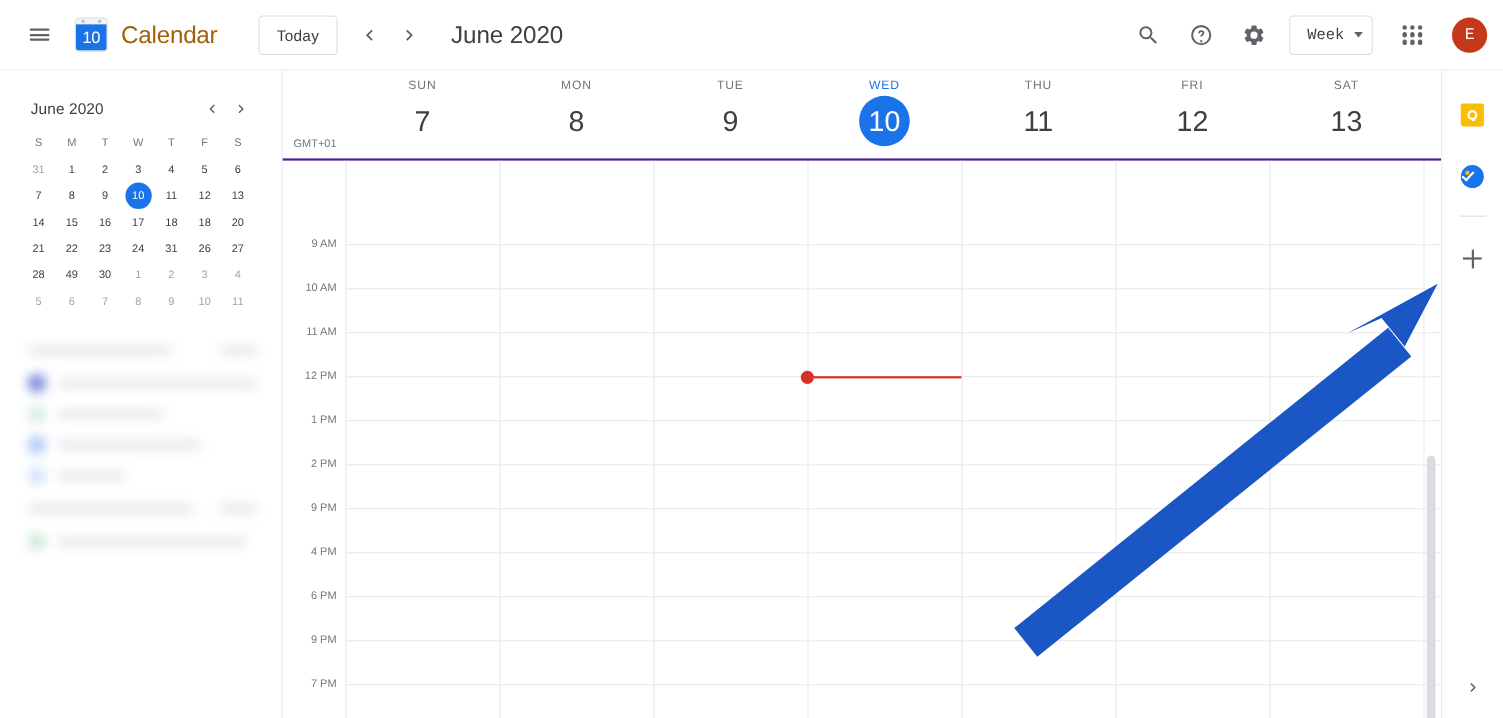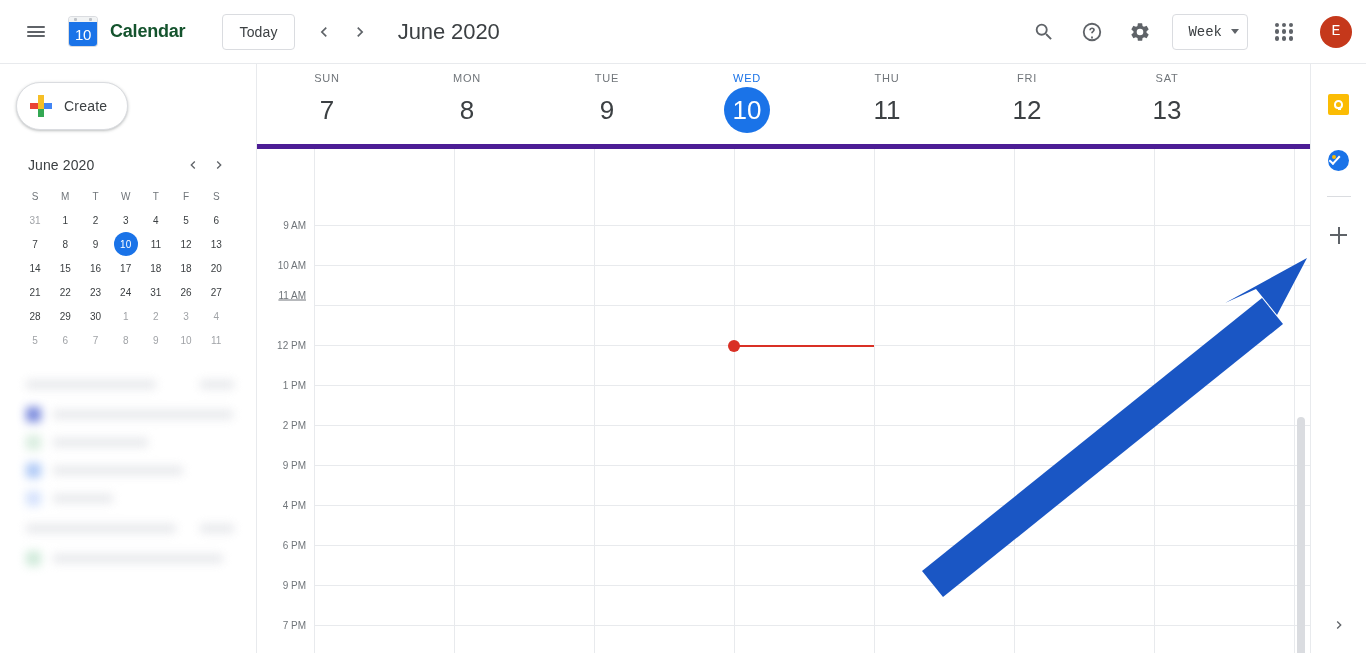--- a/index.html
+++ b/index.html
@@ -44,22 +44,22 @@
     background: #bdc1c6; border-radius: 1px;
   }
   .cal-logo-top::before { left: 5px; }
   .cal-logo-top::after { right: 5px; }
   .cal-logo-body {
     height: 24px; background: #1a73e8; color: #fff;
     display: flex; align-items: center; justify-content: center;
     font-size: 15px; font-weight: 500; letter-spacing: -0.4px;
   }
   .app-title {
-    font-size: 18px; color: #14532d; margin-left: 8px;
-    letter-spacing: -0.2px; font-weight: 700;
+    font-size: 22px; color: #a16207; margin-left: 8px;
+    letter-spacing: -0.2px; font-weight: 400;
   }
   .today-btn {
     margin-left: 37px; height: 36px; padding: 0 16px;
     border: 1px solid #dadce0; border-radius: 4px; background: #fff;
     font-size: 14px; color: #3c4043; cursor: pointer;
     font-family: "Liberation Sans", sans-serif; letter-spacing: .2px;
   }
   .nav-arrows { display: flex; margin-left: 11px; }
   .nav-arrow {
     width: 36px; height: 36px; border-radius: 50%;
@@ -203,21 +203,21 @@
   .dow-label.is-today { color: #1a73e8; font-weight: 500; }
   .dnum {
     margin-top: 3px; width: 46px; height: 46px; border-radius: 50%;
     display: flex; align-items: center; justify-content: center;
     font-size: 26px; color: #3c4043; font-weight: 400;
   }
   .dnum.is-today { background: #1a73e8; color: #fff; }
 
   .grid-scroll {
     position: absolute; top: 80px; left: 0; width: 1054px; height: 509px;
-    overflow: hidden; border-top: 5px solid #4c1d95;
+    overflow: hidden; border-top: 2px solid #4c1d95;
   }
   .grid-inner { position: relative; width: 1054px; height: 509px; }
   .time-gutter {
     position: absolute; left: 0; top: 0; width: 57px; height: 509px;
   }
   .time-txt {
     position: absolute; right: 8px; font-size: 10px; color: #70757a;
     transform: translateY(-50%); white-space: nowrap;
   }
   .hour-line {
@@ -366,30 +366,20 @@
             <i></i>
             <i></i>
         </div>
       </div>
 
       <div class="avatar">E</div>
     </div>
   </div>
 
   <div class="sidebar">
-    <div class="create-btn">
-      <span class="gplus">
-        <i class="h1"></i>
-          <i class="h2"></i>
-          <i class="v1"></i>
-          <i class="v2"></i>
-          <i class="ctr"></i>
-      </span>
-      <span class="create-label">Create</span>
-    </div>
 
     <div class="mini-cal">
       <div class="mini-head">
         <div class="mini-title">June 2020</div>
         <div class="mini-nav">
           <div class="mini-arrow">
             <svg width="16" height="16" viewBox="0 0 24 24">
               <path d="M15.4 7.4 14 6l-6 6 6 6 1.4-1.4-4.6-4.6z" fill="#5f6368"></path>
             </svg>
           </div>
@@ -489,21 +479,21 @@
           <div class="mini-day">
             <span>26</span>
           </div>
           <div class="mini-day">
             <span>27</span>
           </div>
           <div class="mini-day">
             <span>28</span>
           </div>
           <div class="mini-day">
-            <span>29</span>
+            <span>49</span>
           </div>
           <div class="mini-day">
             <span>30</span>
           </div>
           <div class="mini-day muted">
             <span>1</span>
           </div>
           <div class="mini-day muted">
             <span>2</span>
           </div>
@@ -565,20 +555,23 @@
         </div>
         <div class="blur-row">
           <div class="blur-chip" style="background: rgb(191, 227, 205);"></div>
           <div class="blur-bar" style="width: 170px;"></div>
         </div>
       </div>
   </div>
 
   <div class="grid-area">
     <div class="daybar" id="daybar">
+        <div class="gmt-cell">
+          <div class="gmt-label">GMT+01</div>
+        </div>
         <div class="day-col-head">
           <div class="dow-label">SUN</div>
           <div class="dnum">7</div>
         </div>
         <div class="day-col-head">
           <div class="dow-label">MON</div>
           <div class="dnum">8</div>
         </div>
         <div class="day-col-head">
           <div class="dow-label">TUE</div>
@@ -599,21 +592,21 @@
         <div class="day-col-head">
           <div class="dow-label">SAT</div>
           <div class="dnum">13</div>
         </div>
       </div>
     <div class="grid-scroll">
       <div class="grid-inner" id="grid-inner">
           <div class="time-gutter">
             <div class="time-txt" style="top: 76px;">9 AM</div>
             <div class="time-txt" style="top: 116px;">10 AM</div>
-            <div class="time-txt" style="top: 146px; text-decoration: underline;">11 AM</div>
+            <div class="time-txt" style="top: 156px;">11 AM</div>
             <div class="time-txt" style="top: 196px;">12 PM</div>
             <div class="time-txt" style="top: 236px;">1 PM</div>
             <div class="time-txt" style="top: 276px;">2 PM</div>
             <div class="time-txt" style="top: 316px;">9 PM</div>
             <div class="time-txt" style="top: 356px;">4 PM</div>
             <div class="time-txt" style="top: 396px;">6 PM</div>
             <div class="time-txt" style="top: 436px;">9 PM</div>
             <div class="time-txt" style="top: 476px;">7 PM</div>
           </div>
           <div class="hour-line" style="top: 76px;"></div>

